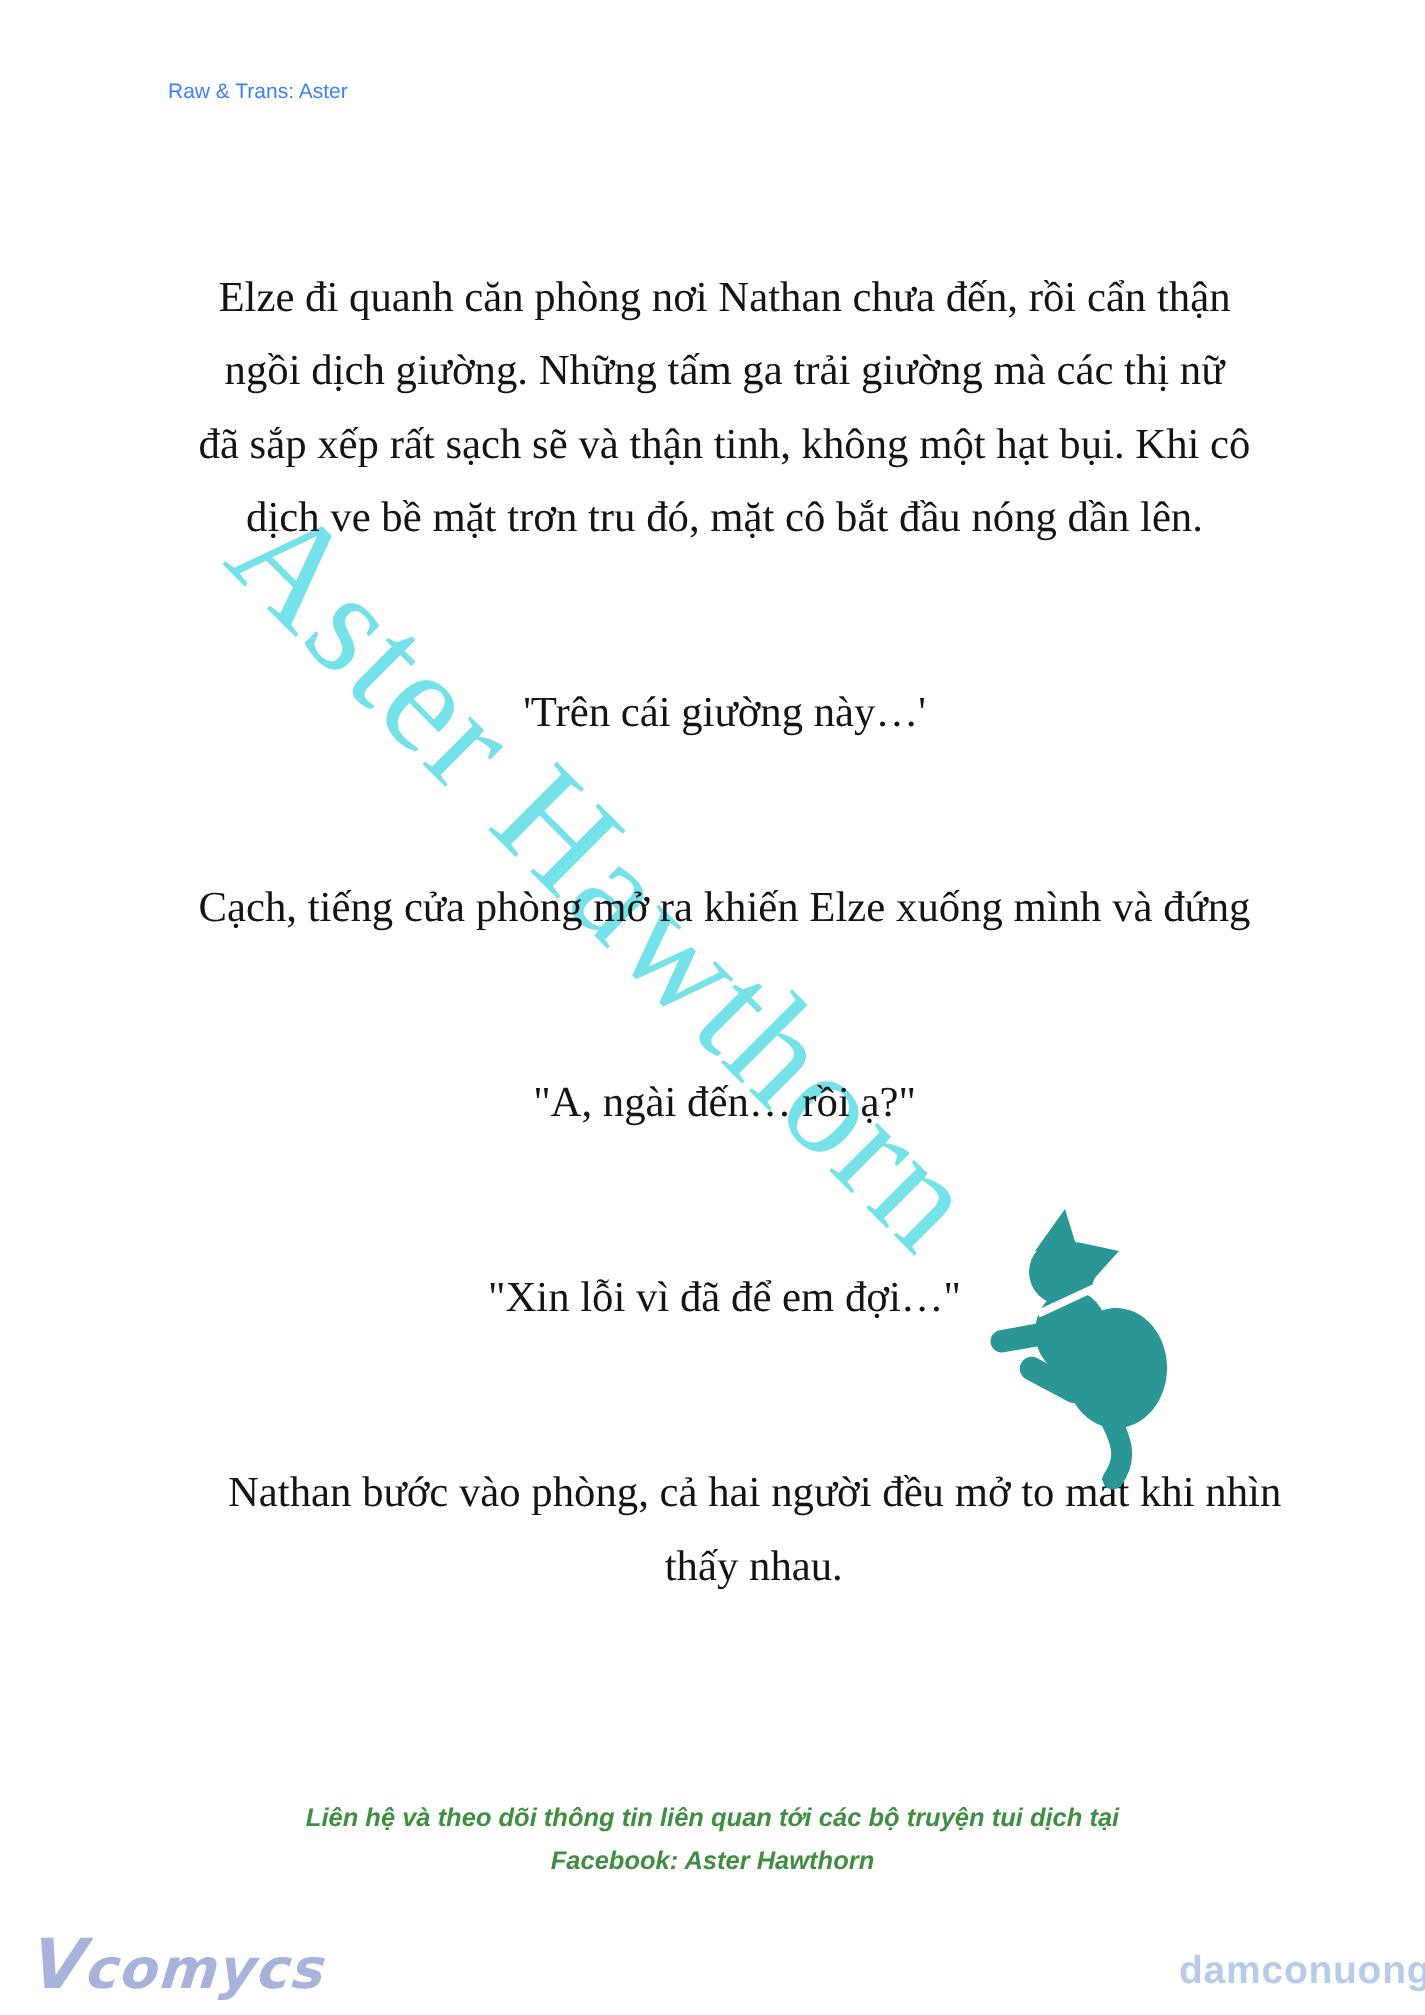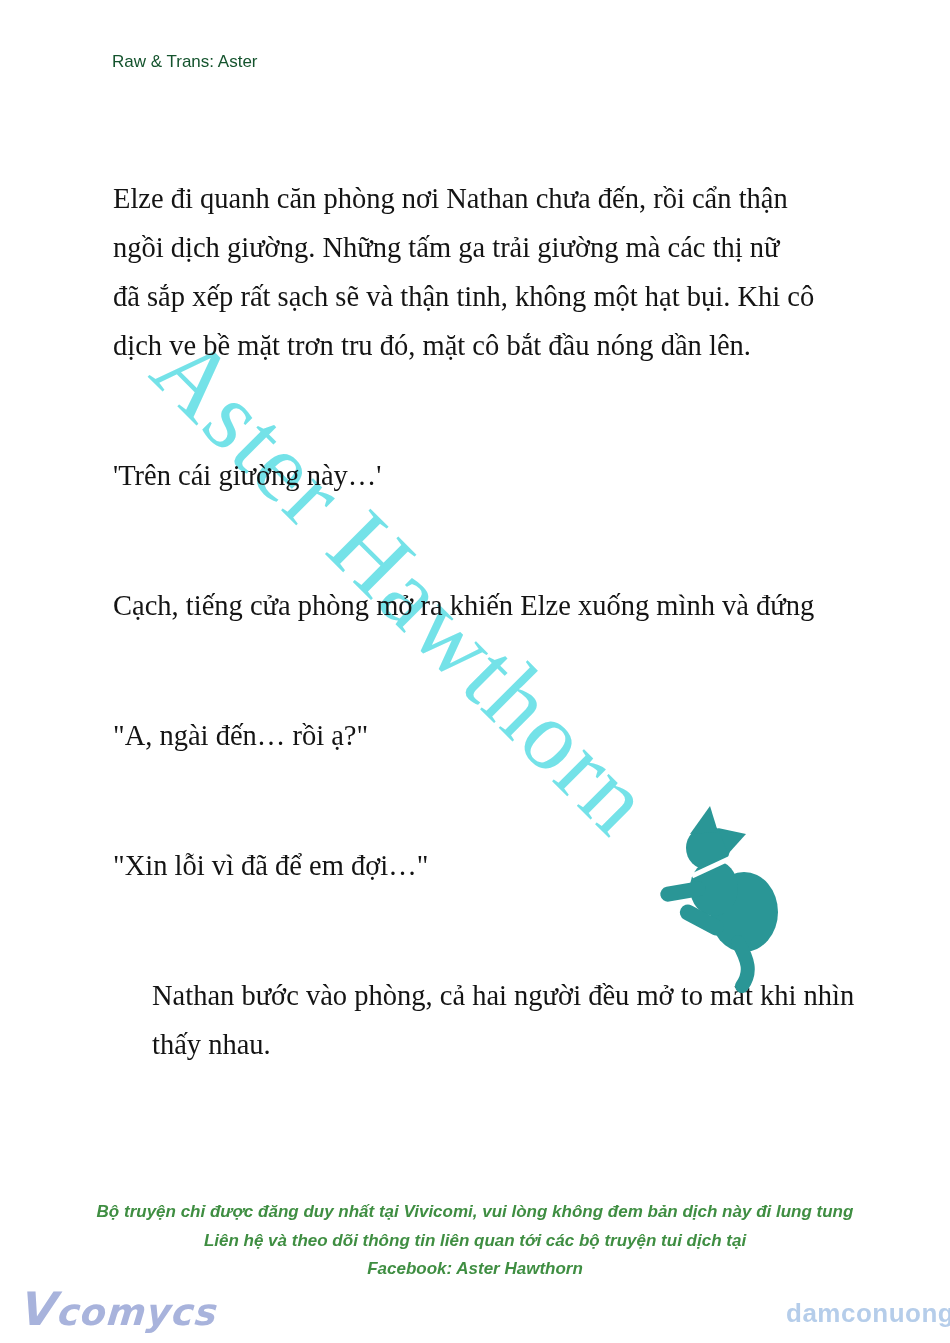--- a/index.html
+++ b/index.html
@@ -15,22 +15,22 @@
     overflow: hidden;
     font-family: "Liberation Serif", serif;
   }
 
   
   .credit {
     position: absolute;
     left: 112px;
     top: 52px;
     font-family: "Liberation Sans", sans-serif;
-    font-size: 17px;
-    color: #14532d;
+    font-size: 14px;
+    color: #3b82f6;
     z-index: 3;
   }
 
   
   .watermark {
     position: absolute;
     left: 205px;
     top: 318px;
     font-family: "Liberation Serif", serif;
     font-size: 98px;
@@ -43,20 +43,21 @@
     line-height: 1;
   }
 
   
   .content {
     position: absolute;
     left: 113px;
     top: 174px;
     width: 740px;
     z-index: 1;
+    text-align: center;
   }
   .para { margin: 0 0 81px 0; }
   .para:last-child { margin-bottom: 0; margin-left: 39px; }
   .line {
     font-family: "Liberation Serif", serif;
     font-size: 28.5px;
     line-height: 49px;
     color: #141414;
     white-space: nowrap;
   }
@@ -171,21 +172,20 @@
       <line class="cat-slit" x1="40" y1="76" x2="96" y2="50"></line>
 
       <rect class="cat-shape" x="8" y="84" width="46" height="15" rx="7.5" transform="rotate(-10 31 91)"></rect>
       <rect class="cat-shape" x="26" y="112" width="48" height="16" rx="8" transform="rotate(28 50 120)"></rect>
 
       <path class="cat-tail" d="M 86 142 C 96 160 100 172 90 186"></path>
     </svg>
   </div>
 
   <div class="footer">
-    <div>Bộ truyện chỉ được đăng duy nhất tại Vivicomi, vui lòng không đem bản dịch này đi lung tung</div>
     <div>Liên hệ và theo dõi thông tin liên quan tới các bộ truyện tui dịch tại</div>
     <div>Facebook: Aster Hawthorn</div>
   </div>
 
   <div class="vcomycs">Vcomycs</div>
 
   <div class="damconuong">damconuong</div>
 
 </div>
 

